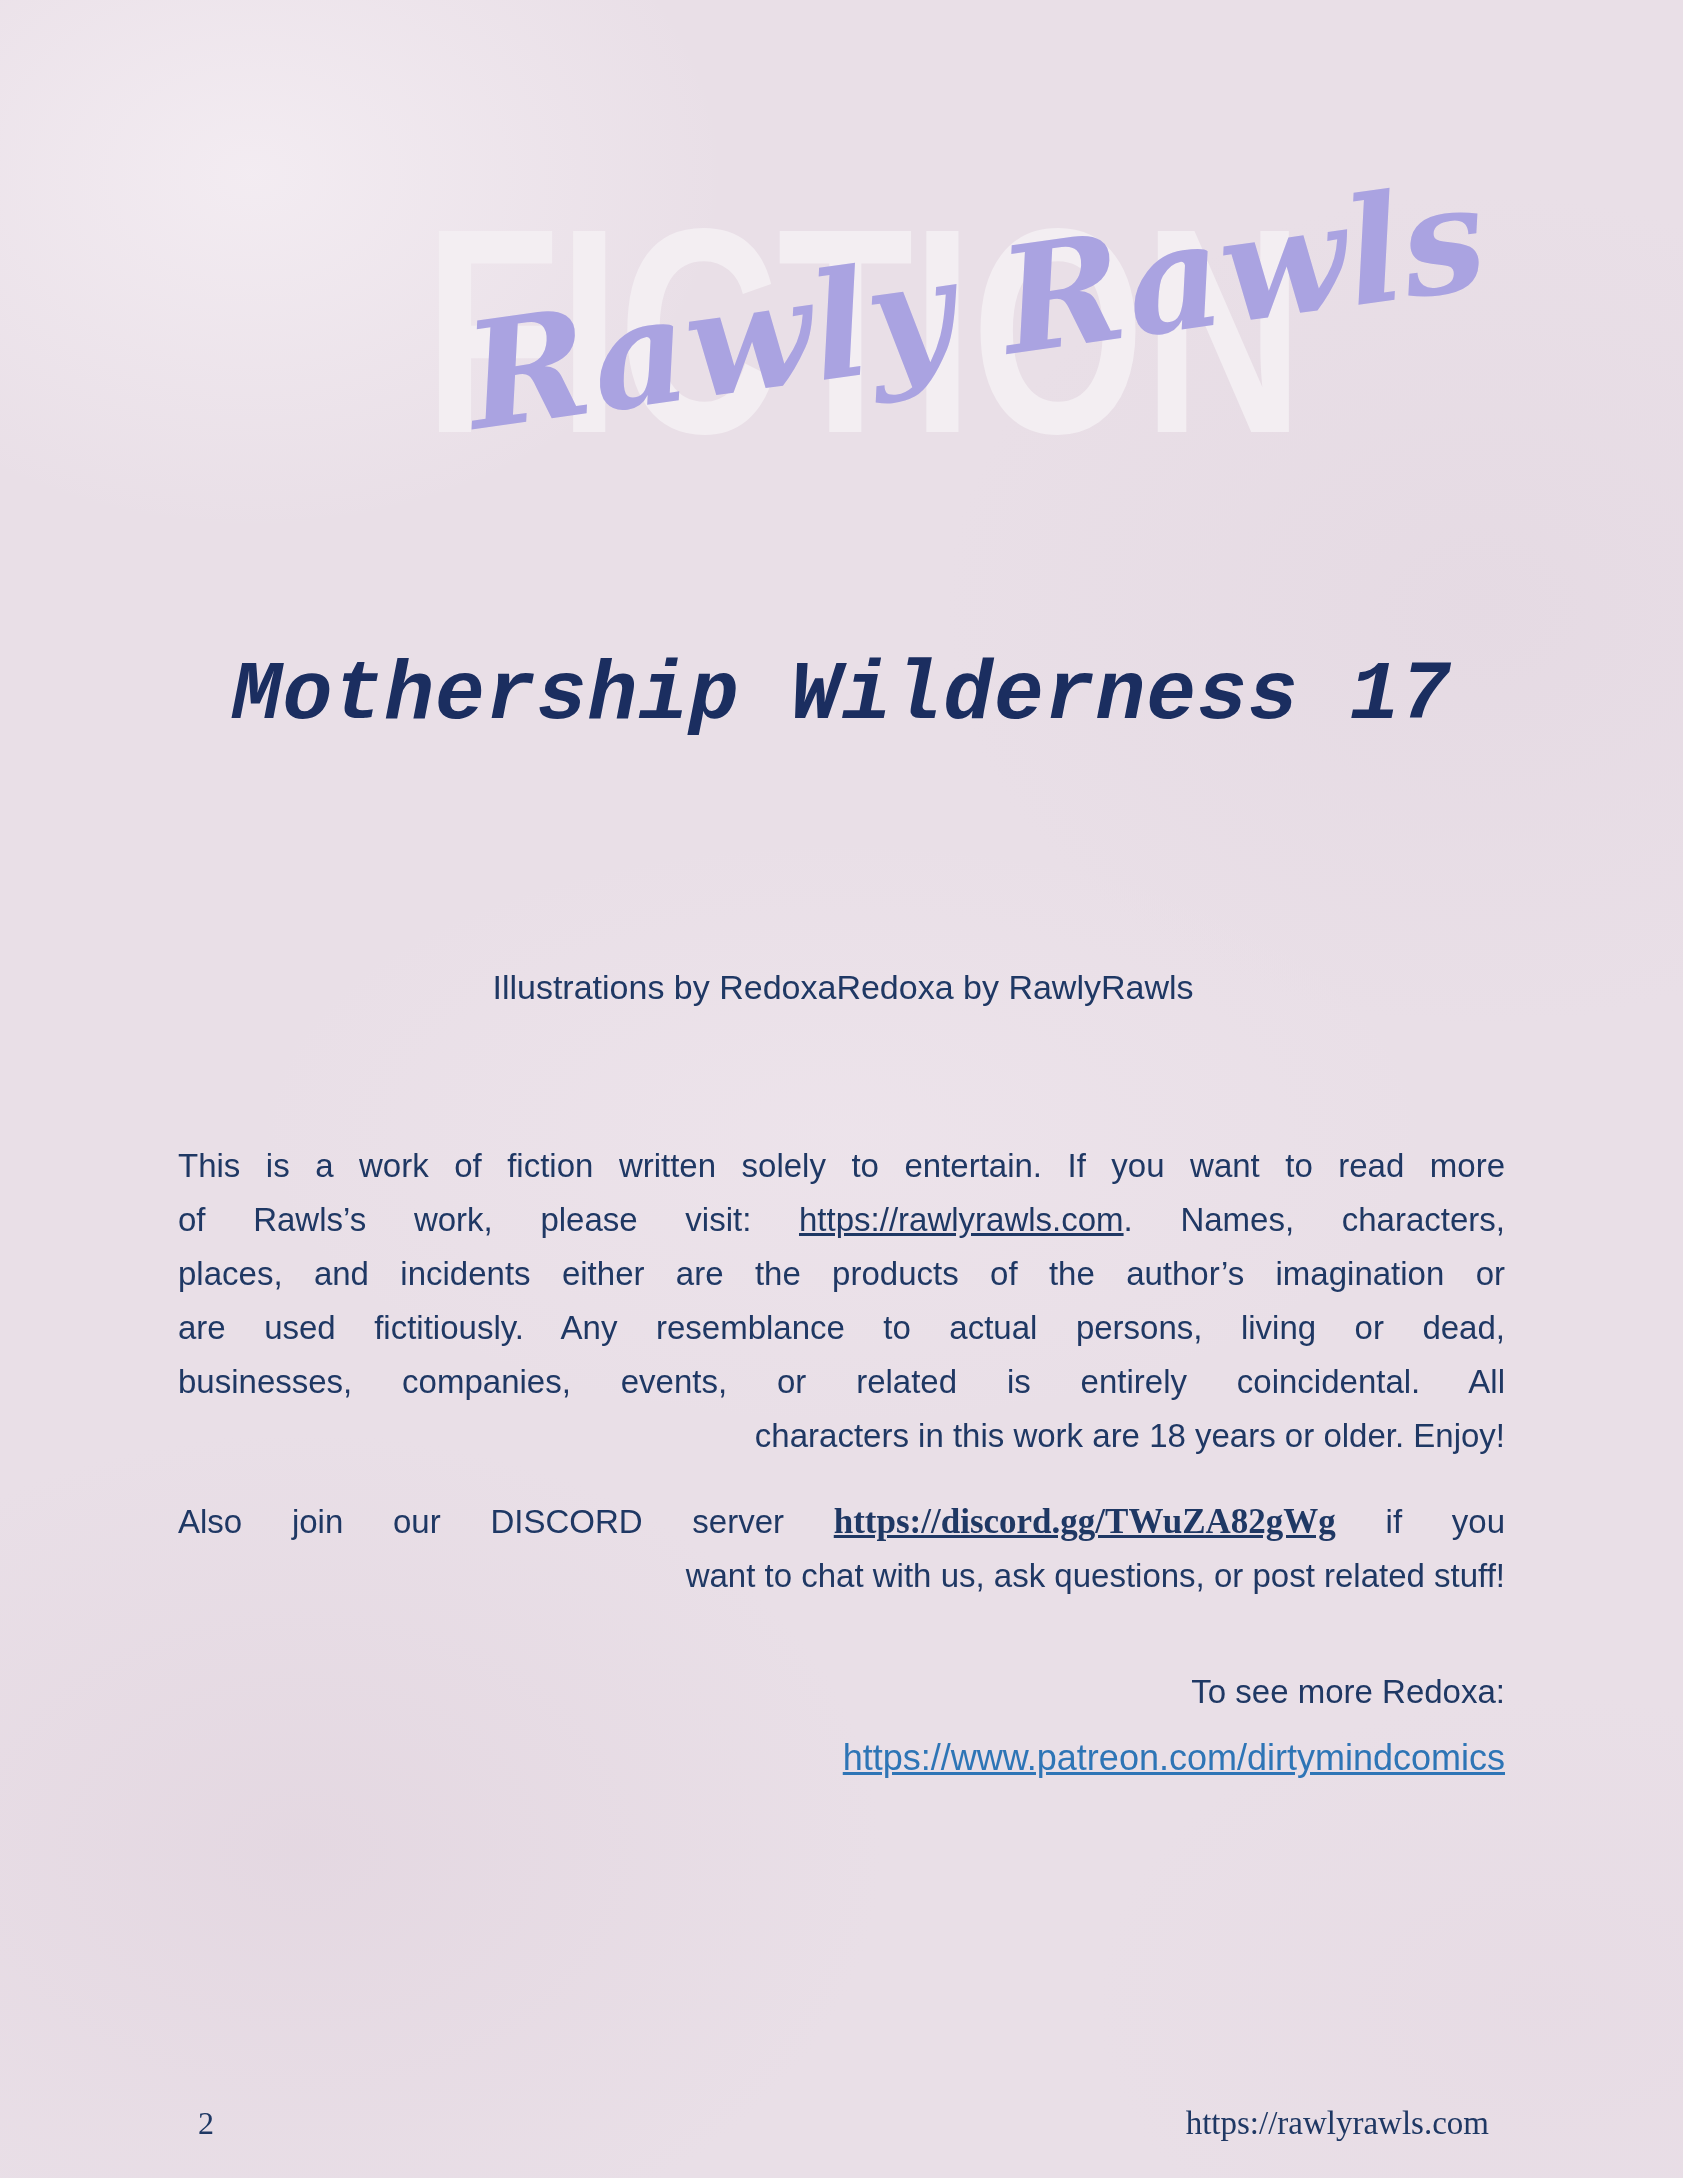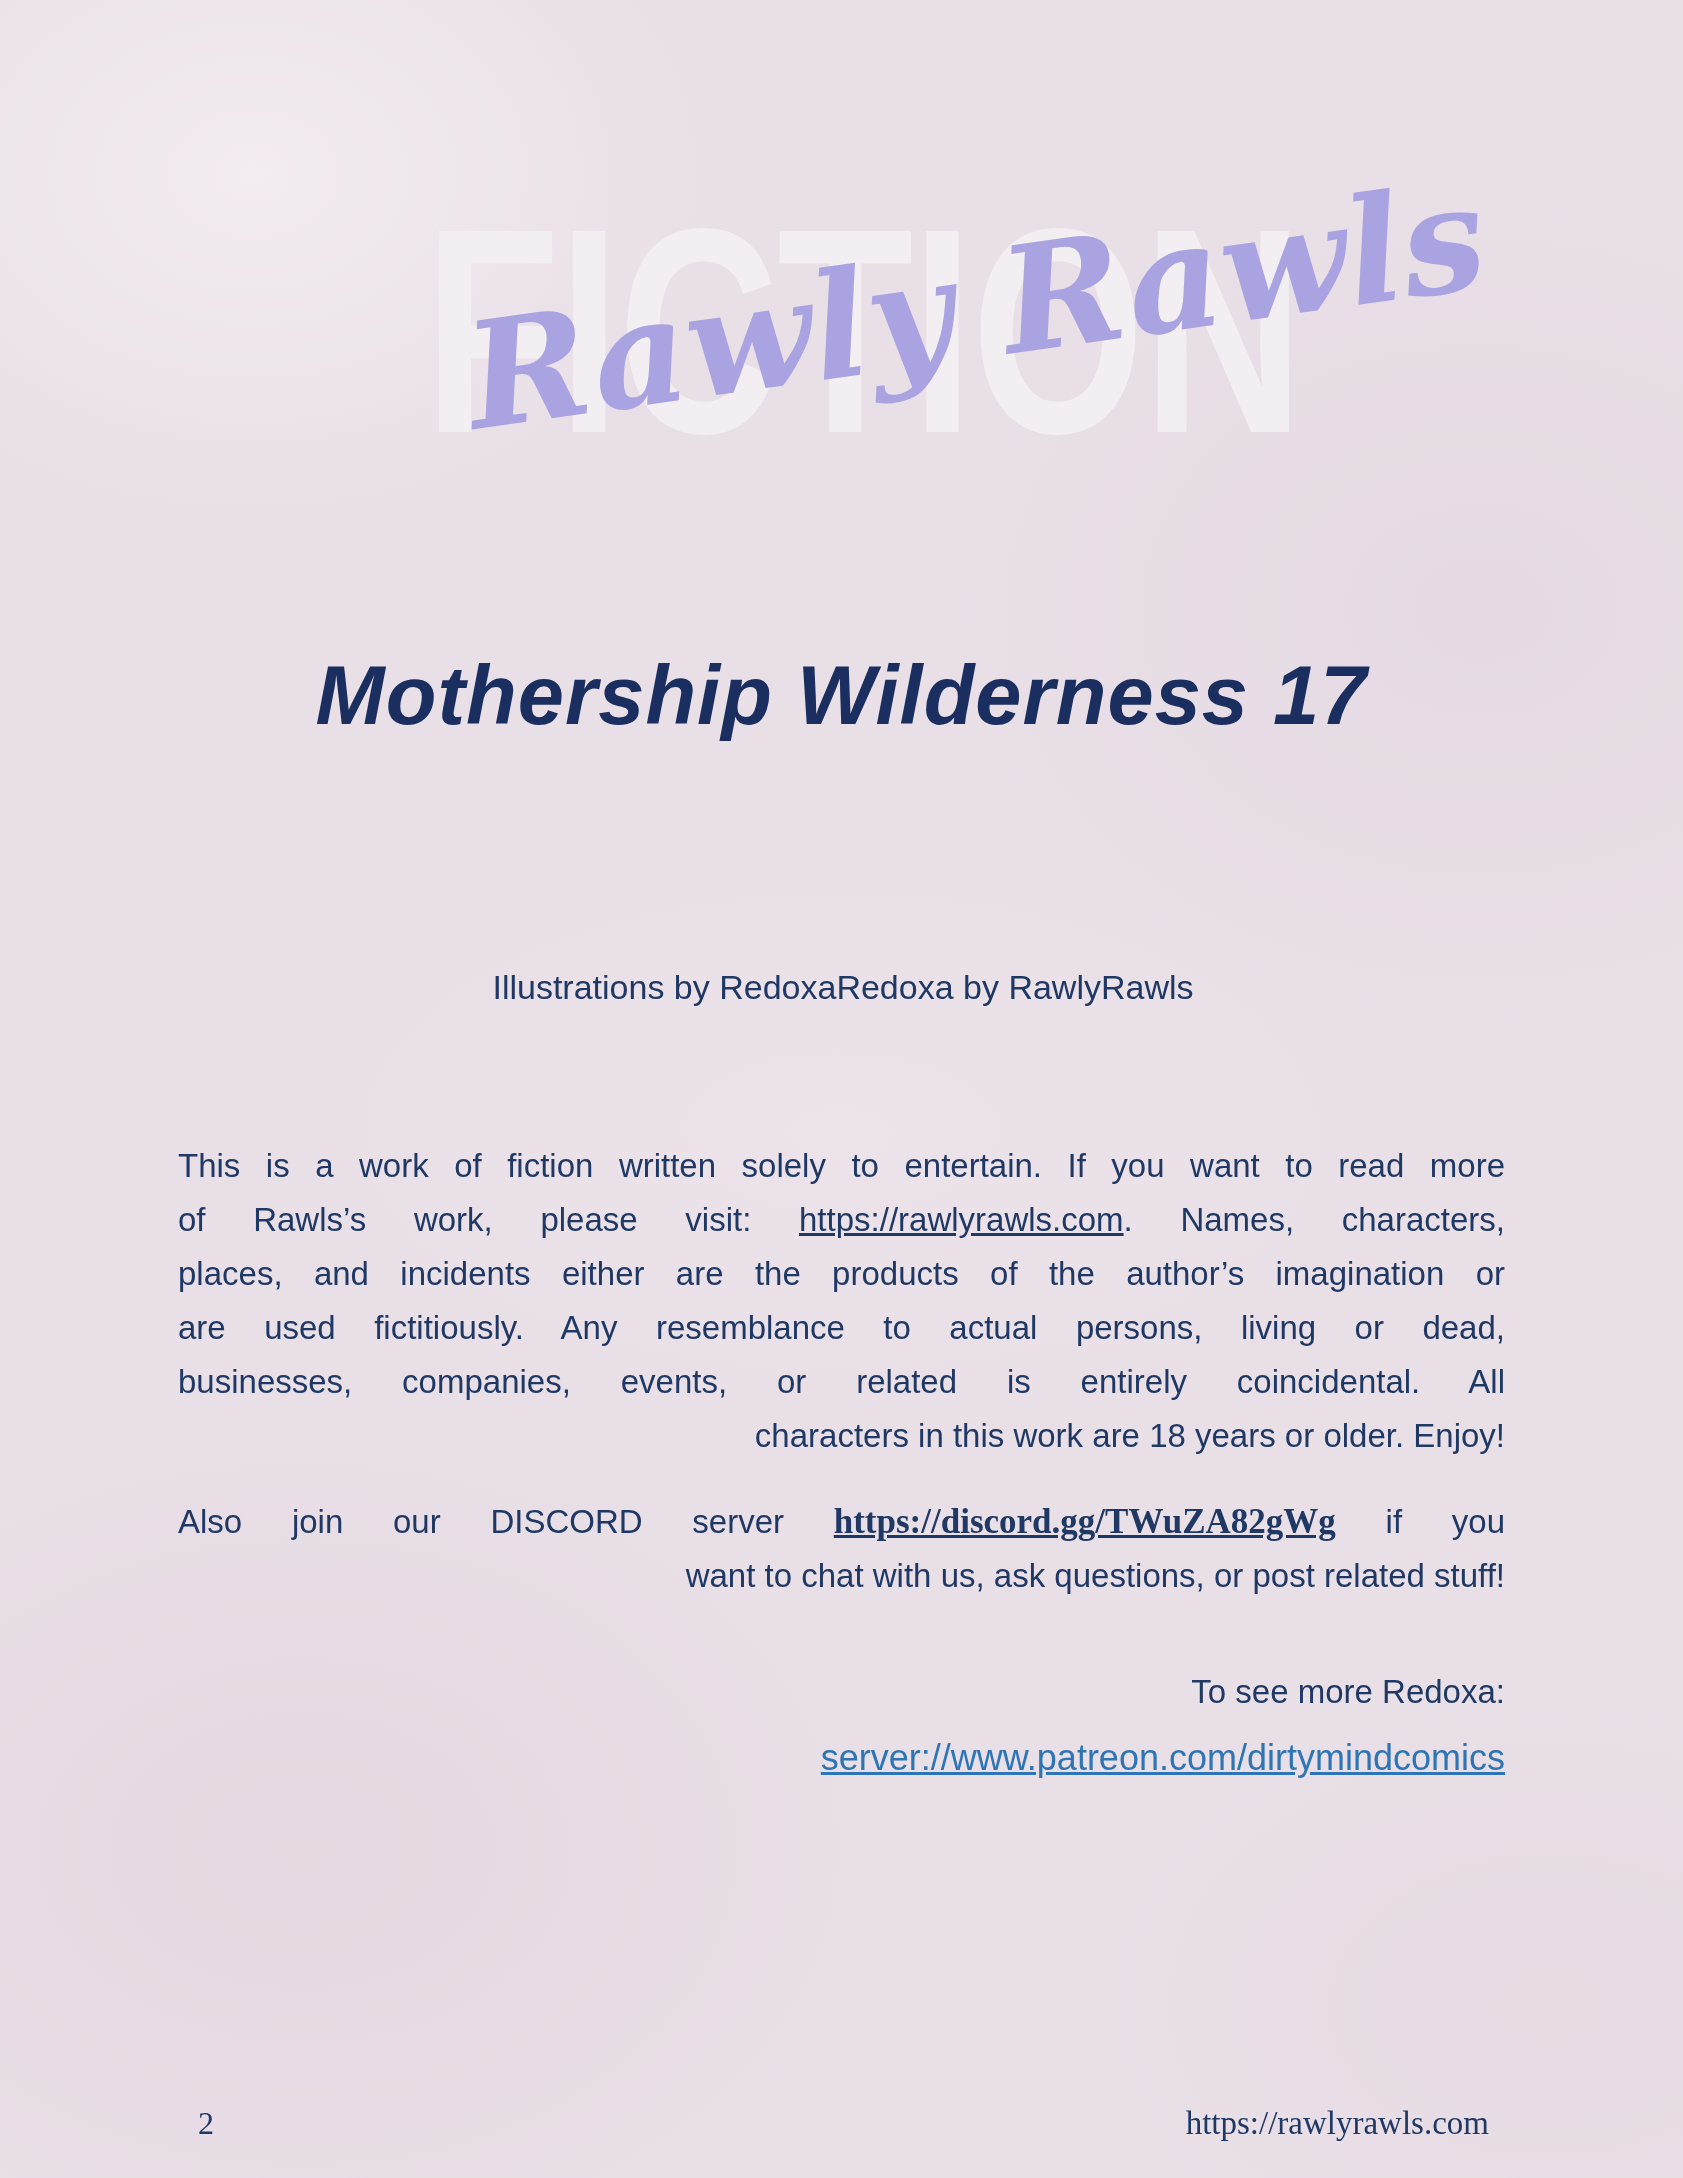--- a/index.html
+++ b/index.html
@@ -41,21 +41,21 @@
     font-style:italic;font-weight:700;
     font-size:147px;line-height:168px;
     color:var(--logo-script);
     transform:rotate(-8deg);transform-origin:center;
     white-space:nowrap;opacity:.95;
   }
   
   .title{
     position:absolute;top:639px;left:0;width:1683px;
     text-align:center;
-    font-family:Liberation Sans, sans-serif;
+    font-family:Liberation Mono, monospace;
     font-style:italic;font-weight:700;
     font-size:83px;line-height:114px;letter-spacing:1px;
     color:var(--title);
   }
   
   .credits{
     position:absolute;top:968px;left:339px;width:1008px;
     display:flex;justify-content:center;
     font-size:34px;color:var(--body-text);
   }
@@ -108,21 +108,21 @@
       <div class="plainline">characters in this work are 18 years or older. Enjoy!</div>
     </div>
 
     <div class="discord">
       <div class="jline"><span>Also join our DISCORD server </span><a class="discord-link">https://discord.gg/TWuZA82gWg</a><span> if you</span></div>
       <div class="plainline">want to chat with us, ask questions, or post related stuff!</div>
     </div>
 
     <div class="center-block">
       <div>To see more Redoxa:</div>
-      <a class="patreon-link">server://www.patreon.com/dirtymindcomics</a>
+      <a class="patreon-link">https://www.patreon.com/dirtymindcomics</a>
     </div>
 
   </div>
 
   <div class="footer">
     <span class="pagenum">2</span>
     <a>https://rawlyrawls.com</a>
   </div>
 
 </div>

